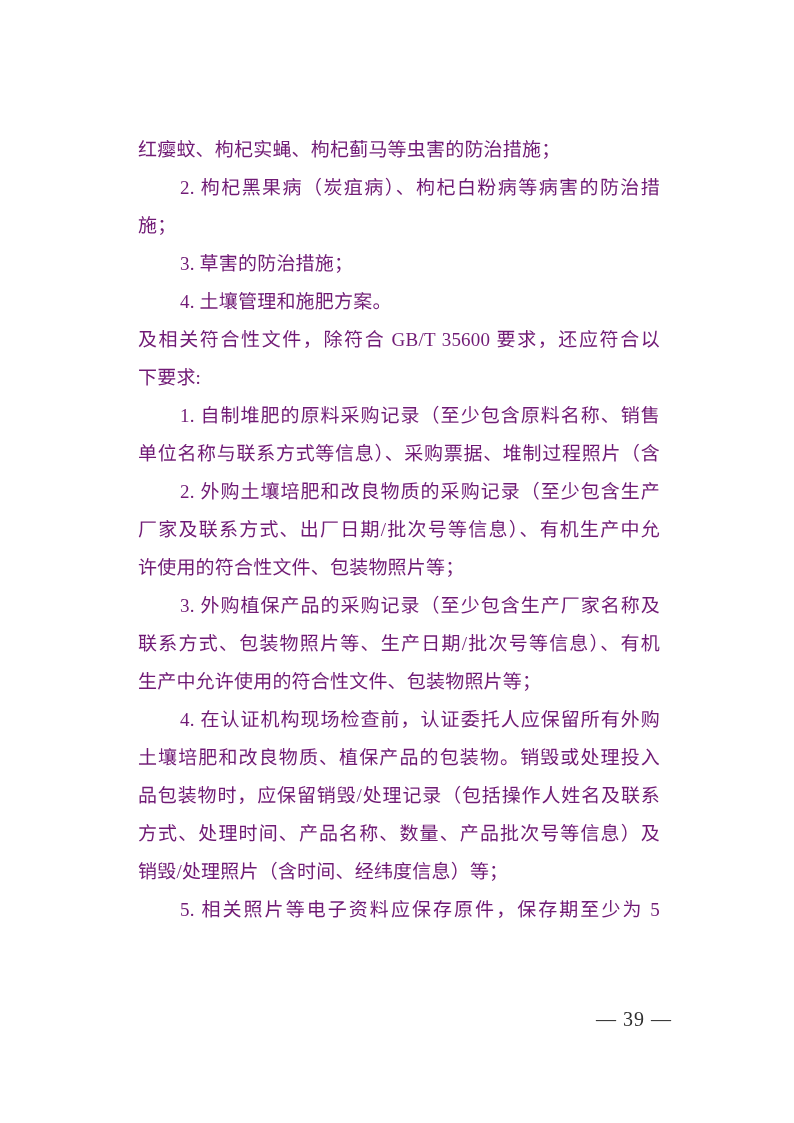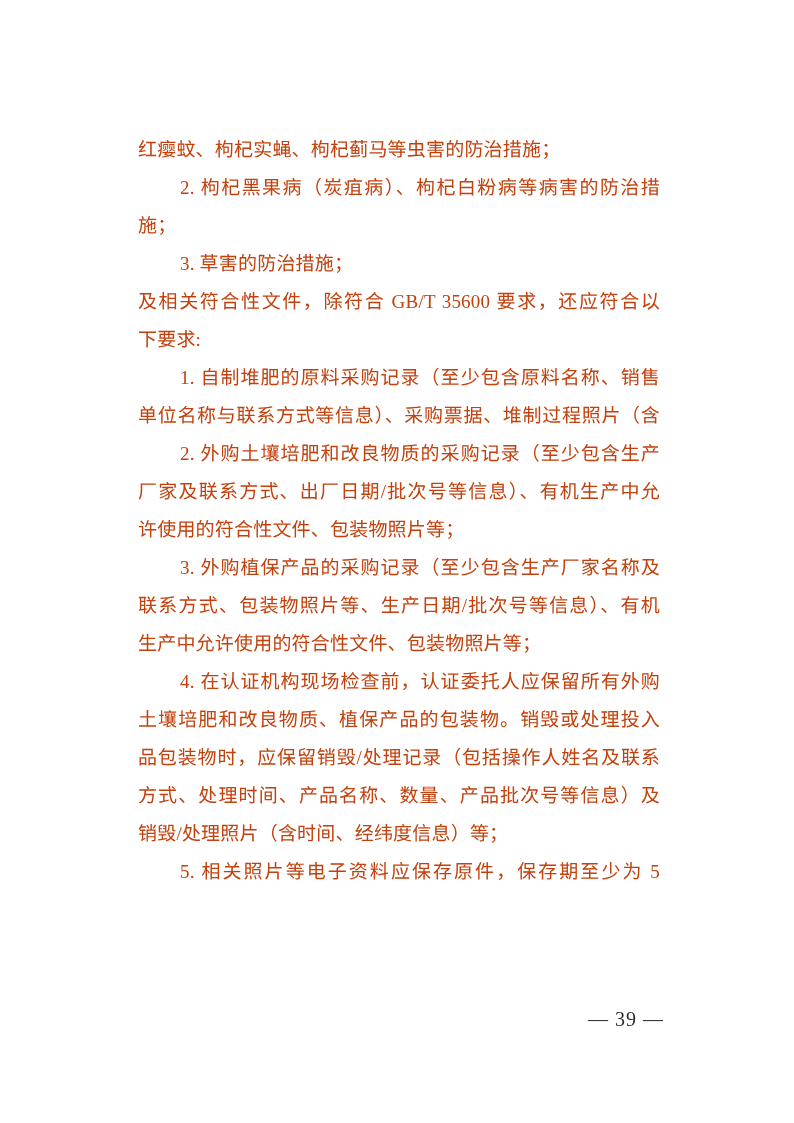--- a/index.html
+++ b/index.html
@@ -19,42 +19,42 @@
     inset: 0;
     background: #ffffff;
   }
   .content {
     position: absolute;
     left: 138px;
     top: 131px;
     width: 522px;
     font-size: 19px;
     line-height: 38px;
-    color: #c2410c;
+    color: #701a75;
     letter-spacing: 0.2px;
   }
   .para { margin: 0; padding: 0; }
   .line {
     height: 38px;
     text-align: justify;
     text-align-last: justify;
     overflow: hidden;
     white-space: nowrap;
   }
   .line.end {
     text-align: left;
     text-align-last: auto;
   }
   .line.ind {
     padding-left: 42px;
   }
   .page-num {
     position: absolute;
     top: 1006px;
-    right: 130px;
+    right: 122px;
     font-size: 20px;
     line-height: 26px;
     color: #2e2e2e;
     letter-spacing: 1px;
     white-space: nowrap;
   }
 </style>
 </head>
 <body>
 
@@ -68,20 +68,23 @@
 
     <div class="para">
       <div class="line ind">2. 枸杞黑果病（炭疽病）、枸杞白粉病等病害的防治措</div>
       <div class="line end">施；</div>
     </div>
 
     <div class="para">
       <div class="line ind end">3. 草害的防治措施；</div>
     </div>
 
+    <div class="para">
+      <div class="line ind end">4. 土壤管理和施肥方案。</div>
+    </div>
 
     <div class="para">
       <div class="line">及相关符合性文件，除符合 GB/T 35600 要求，还应符合以</div>
       <div class="line end">下要求:</div>
     </div>
 
     <div class="para">
       <div class="line ind">1. 自制堆肥的原料采购记录（至少包含原料名称、销售</div>
       <div class="line">单位名称与联系方式等信息）、采购票据、堆制过程照片（含</div>
     </div>

